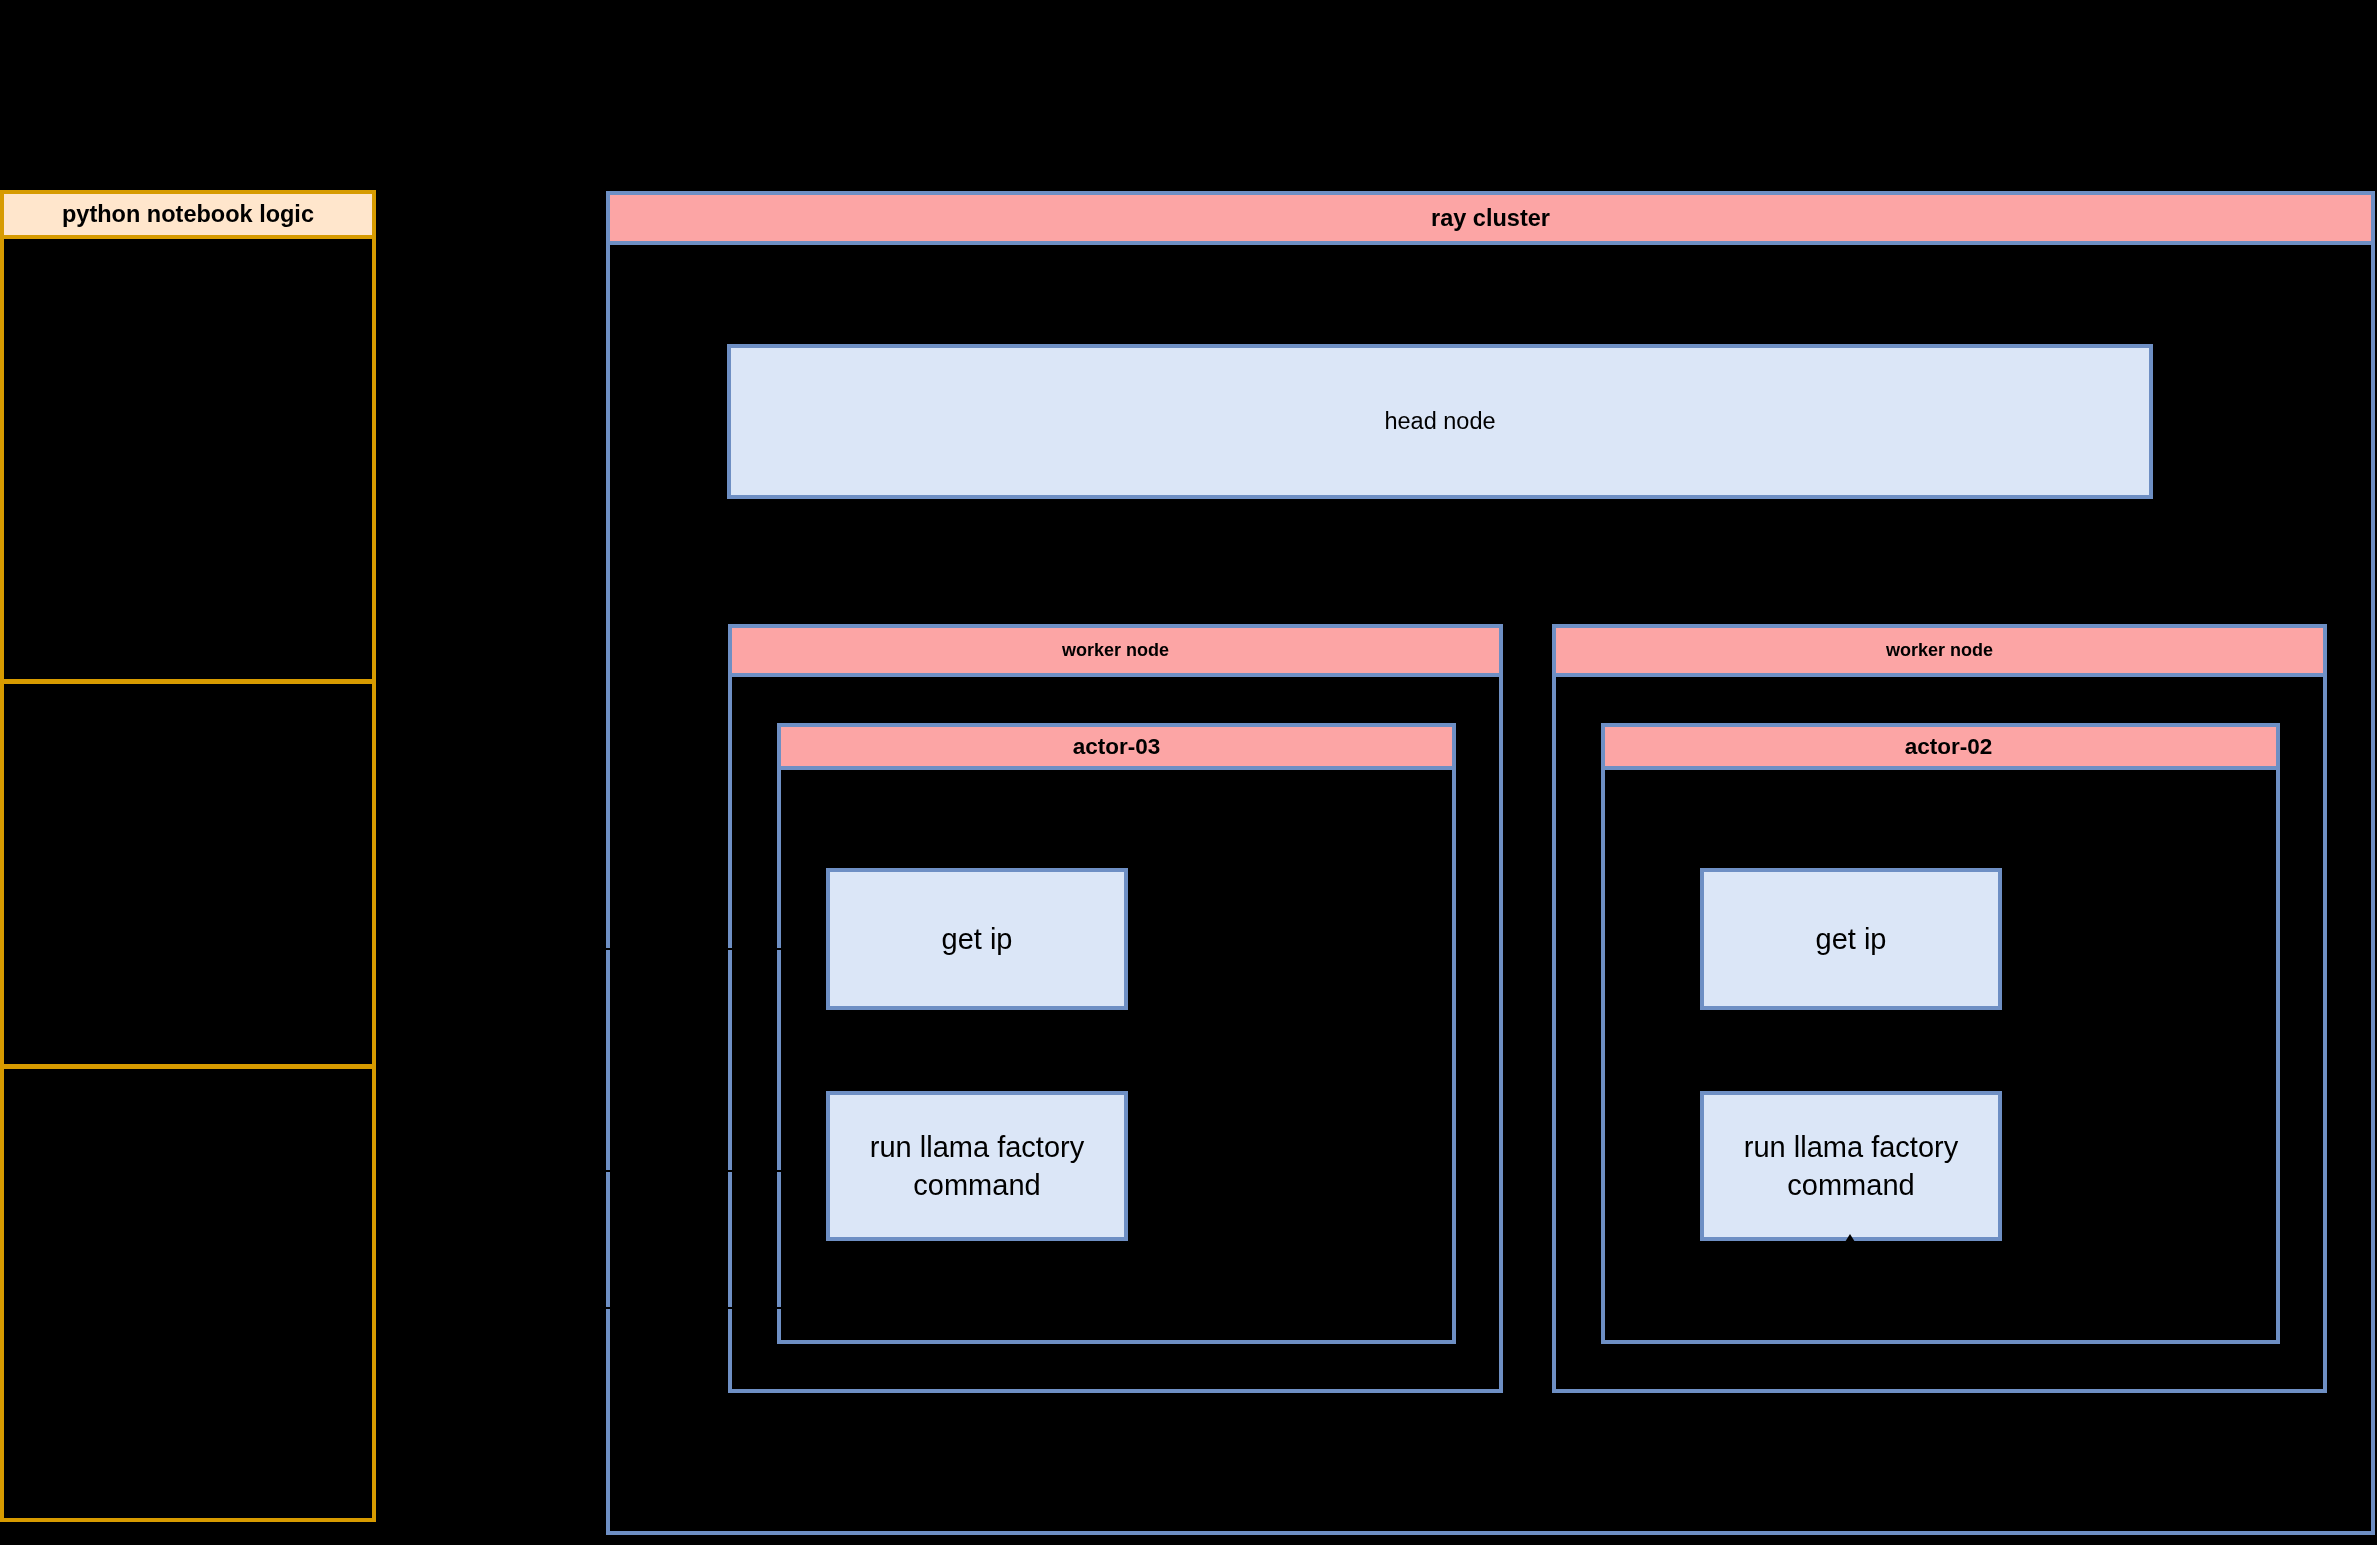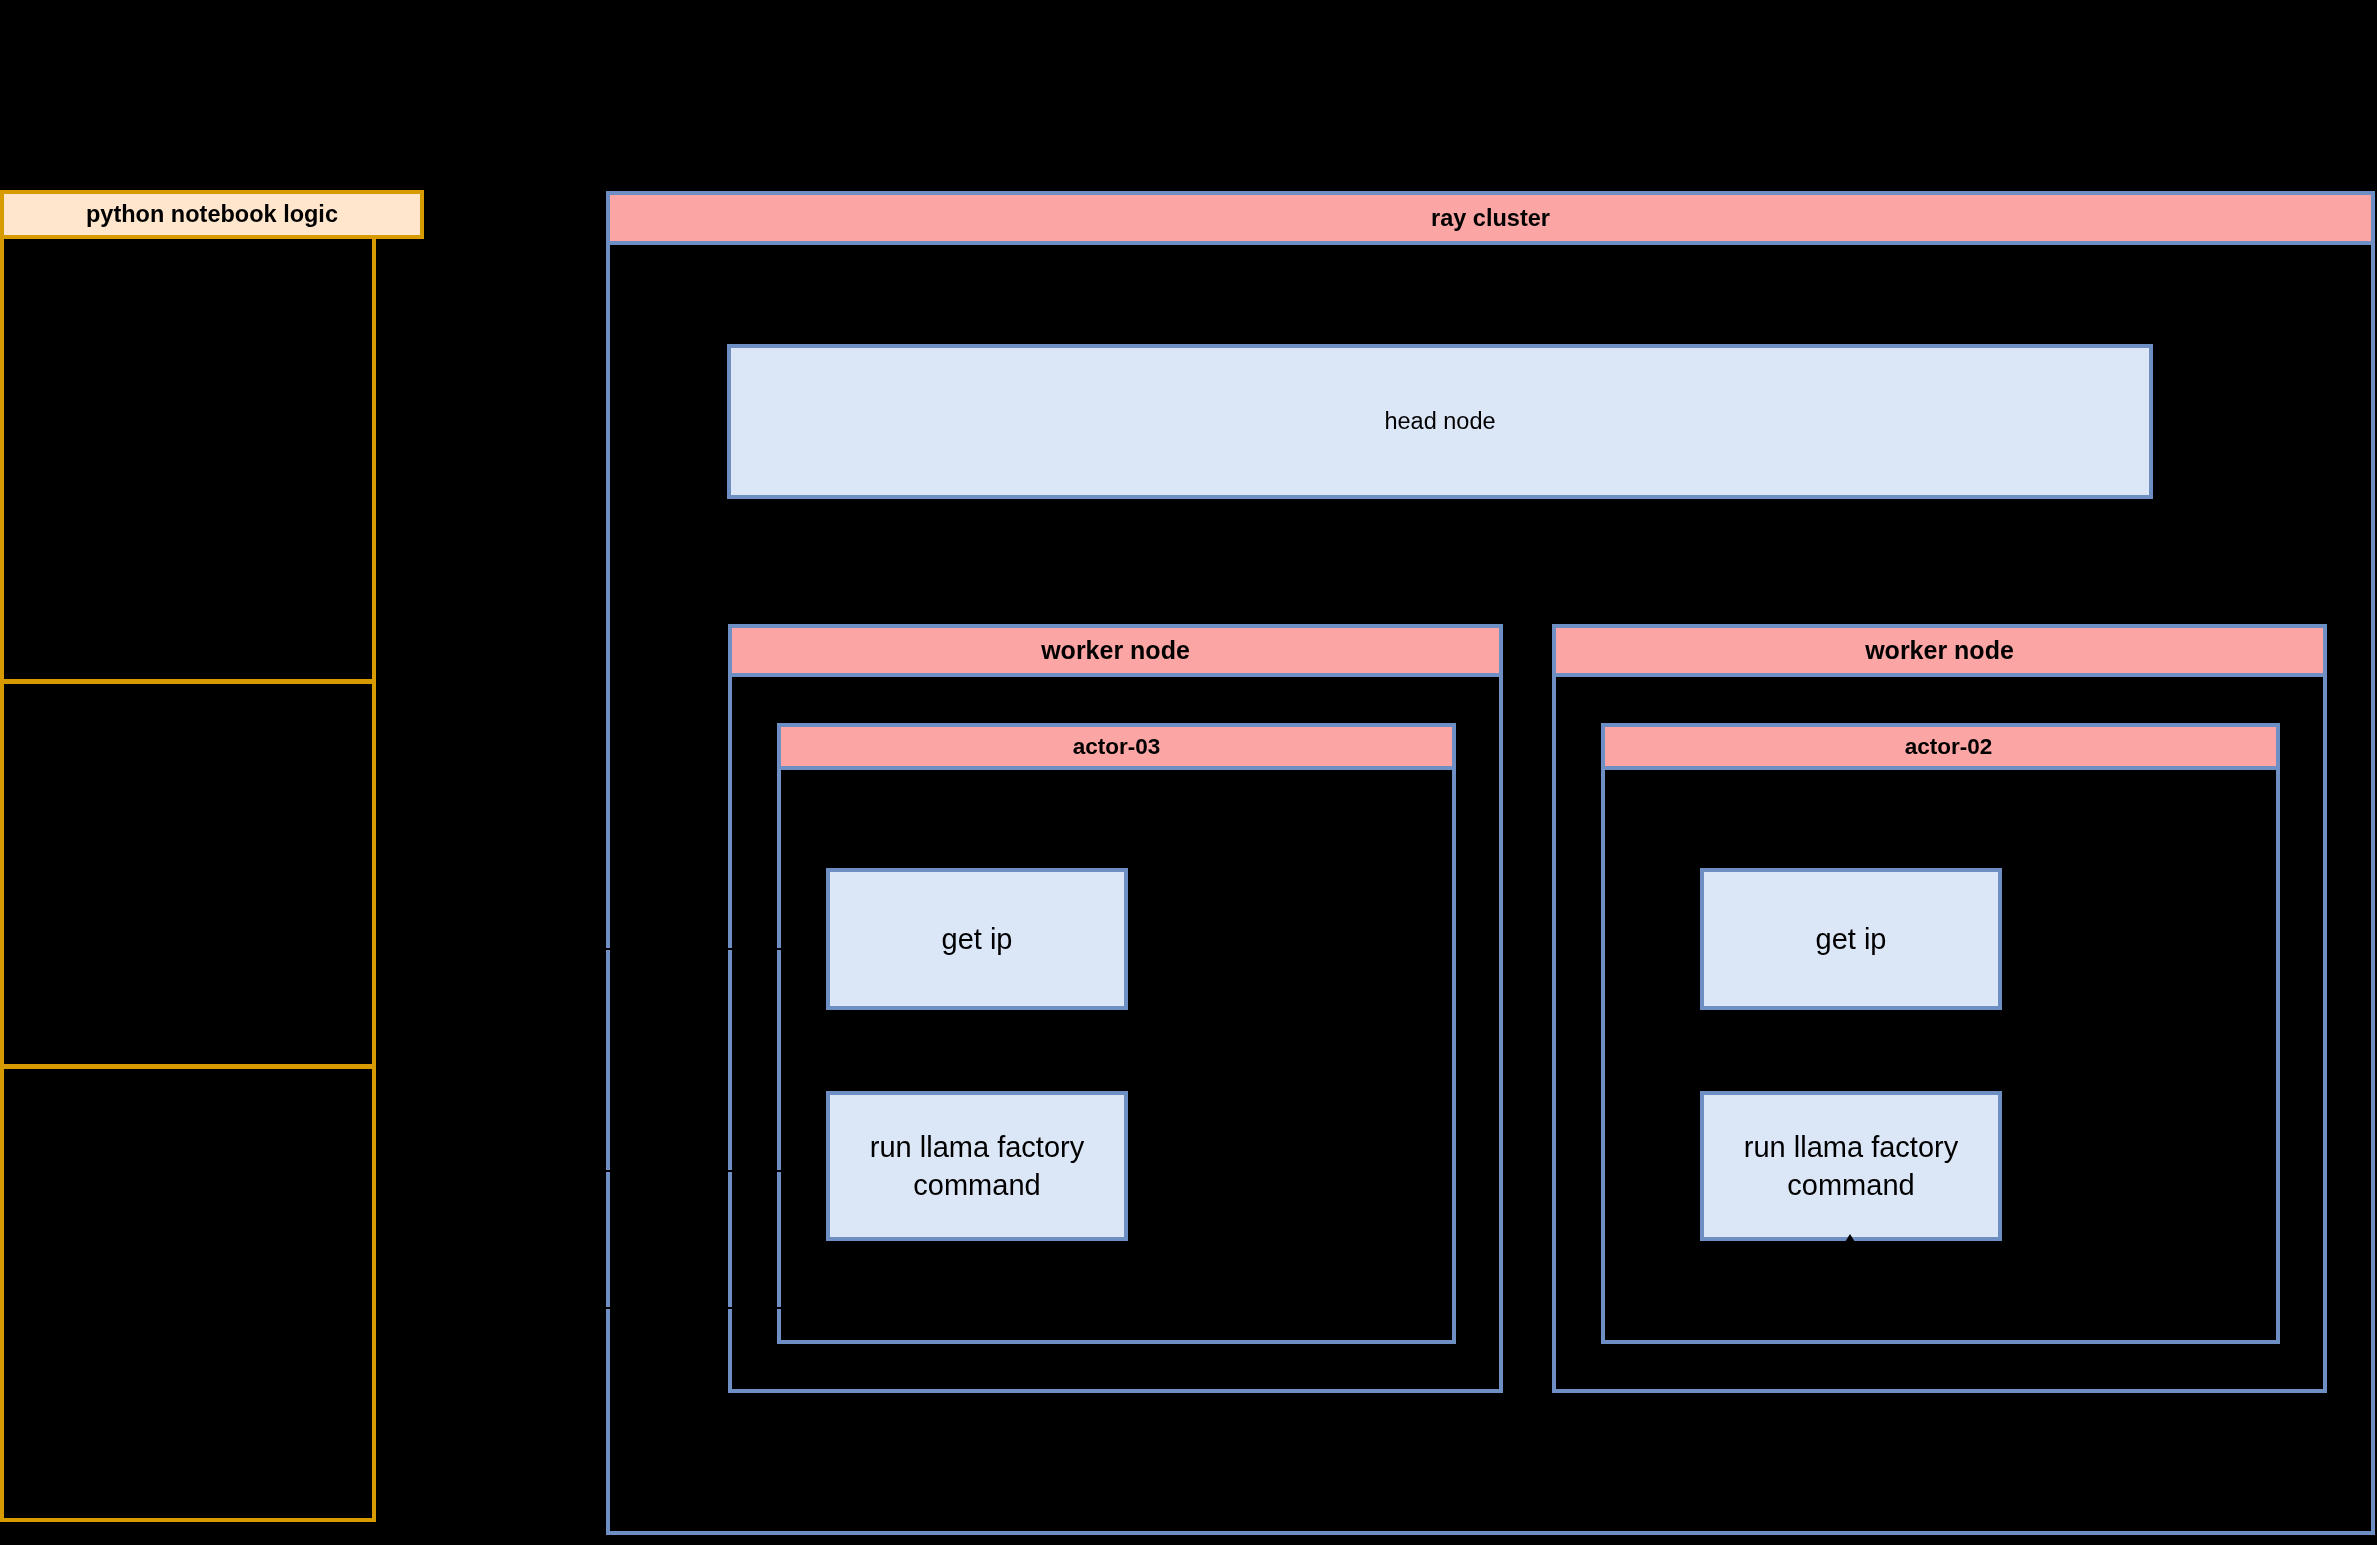--- a/index.html
+++ b/index.html
@@ -97,33 +97,33 @@
   }
   .arrow-up {
     border-left: 5.5px solid transparent;
     border-right: 5.5px solid transparent;
     border-bottom: 8px solid #000000;
   }
 
   
   .t-cluster  { font-size: 23.5px; font-weight: bold; }
   .t-head     { font-size: 23.5px; font-weight: normal; }
-  .t-worker   { font-size: 25px; font-weight: bold; }
+  .t-worker   { font-size: 18px; font-weight: bold; }
   .t-actor    { font-size: 22.5px; font-weight: bold; }
   .t-task     { font-size: 29px; font-weight: normal; line-height: 1.32; }
   .t-lane     { font-size: 23.5px; font-weight: bold; }
 </style>
 </head>
 <body>
 
 <div id="canvas">
 
   <div class="box container-orange" style="left:0px; top:190px; width:376px; height:1332px;"></div>
 
-  <div class="box header-orange t-lane" style="left:0px; top:190px; width:424px; height:49px;">
+  <div class="box header-orange t-lane" style="left:0px; top:190px; width:376px; height:49px;">
     <span>python notebook logic</span>
   </div>
 
   <div class="divider-orange" style="left:0px; top:679px; width:376px;"></div>
 
   <div class="divider-orange" style="left:0px; top:1064px; width:376px;"></div>
 
   <div class="box" style="left:4.5px; top:239px; width:367px; height:441px;"></div>
   <div class="box" style="left:4.5px; top:684px; width:367px; height:380px;"></div>
   <div class="box" style="left:4.5px; top:1068px; width:367px; height:449px;"></div>

